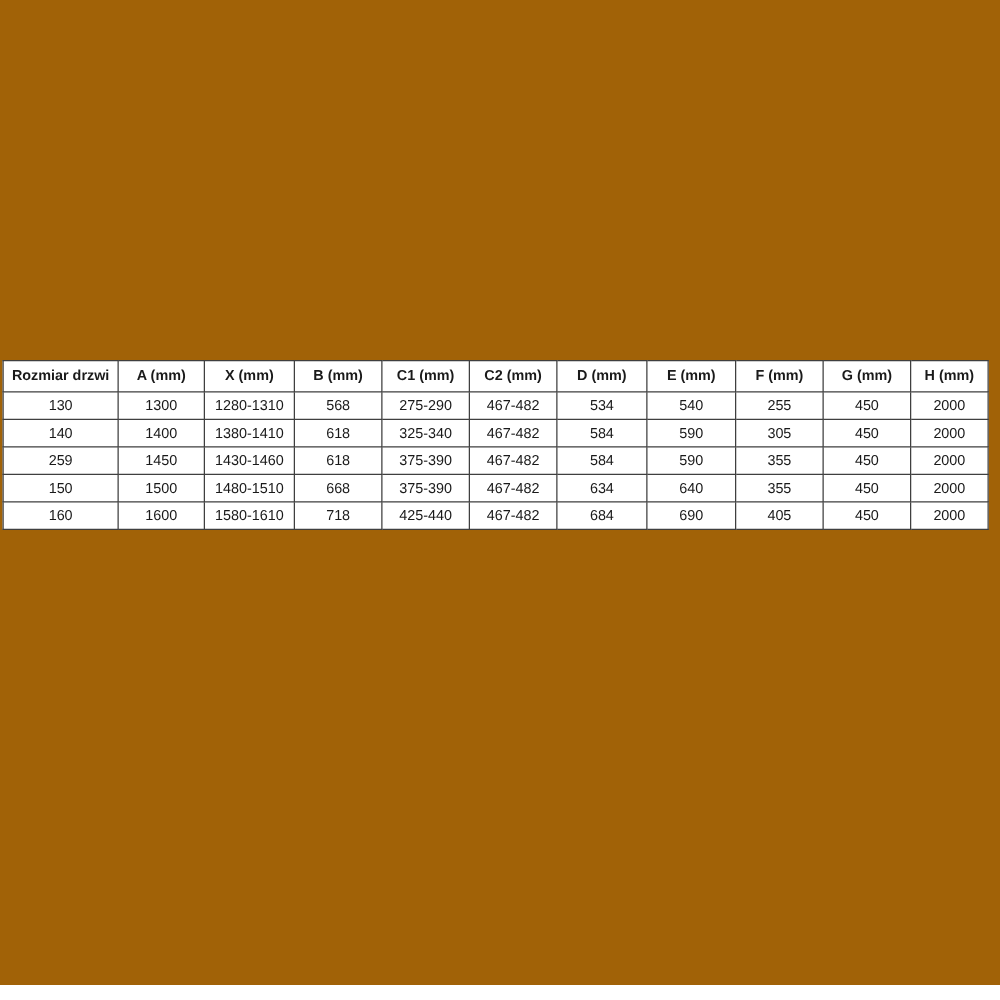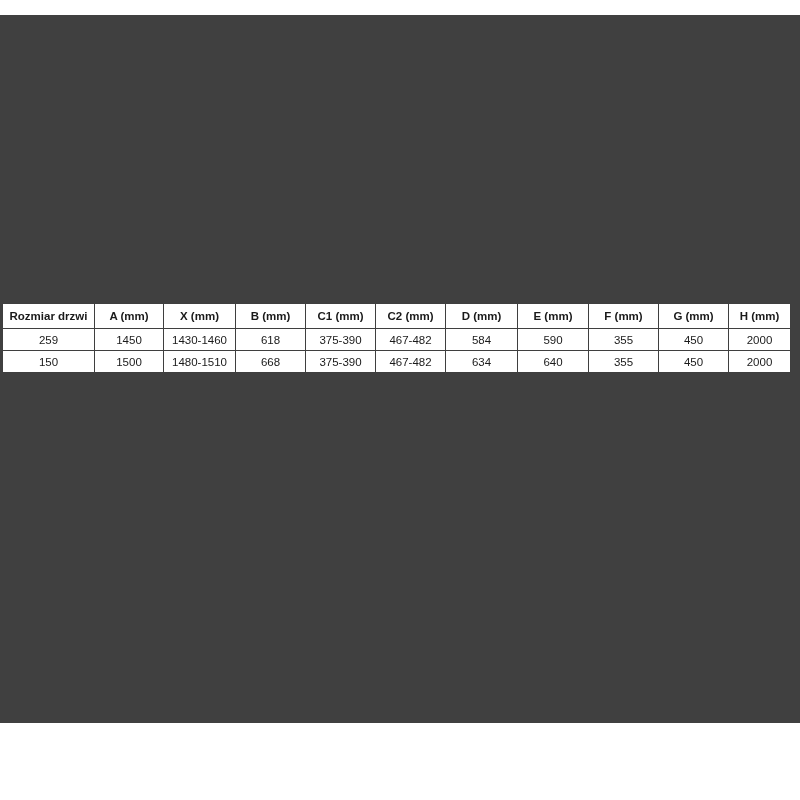--- a/index.html
+++ b/index.html
@@ -6,24 +6,23 @@
     margin: 0;
     padding: 0;
     background: #ffffff;
     width: 800px;
     height: 800px;
     font-family: "Liberation Sans", sans-serif;
   }
   .page {
     position: relative;
     width: 800px;
-    height: 708px;
-    background: #404040;
+    height: 788px;
+    background: #a16207;
     overflow: hidden;
-    margin-top: 15px;
   }
   .table-wrap {
     position: absolute;
     top: 288px;
     left: 2px;
   }
   table.spec-table {
     border-collapse: collapse;
     table-layout: fixed;
     background: #ffffff;
@@ -89,20 +88,46 @@
             <th>C2 (mm)</th>
             <th>D (mm)</th>
             <th>E (mm)</th>
             <th>F (mm)</th>
             <th>G (mm)</th>
             <th>H (mm)</th>
           </tr>
       </thead>
       <tbody>
           <tr>
+            <td>130</td>
+            <td>1300</td>
+            <td>1280-1310</td>
+            <td>568</td>
+            <td>275-290</td>
+            <td>467-482</td>
+            <td>534</td>
+            <td>540</td>
+            <td>255</td>
+            <td>450</td>
+            <td>2000</td>
+          </tr>
+          <tr>
+            <td>140</td>
+            <td>1400</td>
+            <td>1380-1410</td>
+            <td>618</td>
+            <td>325-340</td>
+            <td>467-482</td>
+            <td>584</td>
+            <td>590</td>
+            <td>305</td>
+            <td>450</td>
+            <td>2000</td>
+          </tr>
+          <tr>
             <td>259</td>
             <td>1450</td>
             <td>1430-1460</td>
             <td>618</td>
             <td>375-390</td>
             <td>467-482</td>
             <td>584</td>
             <td>590</td>
             <td>355</td>
             <td>450</td>
@@ -114,16 +139,29 @@
             <td>1480-1510</td>
             <td>668</td>
             <td>375-390</td>
             <td>467-482</td>
             <td>634</td>
             <td>640</td>
             <td>355</td>
             <td>450</td>
             <td>2000</td>
           </tr>
+          <tr>
+            <td>160</td>
+            <td>1600</td>
+            <td>1580-1610</td>
+            <td>718</td>
+            <td>425-440</td>
+            <td>467-482</td>
+            <td>684</td>
+            <td>690</td>
+            <td>405</td>
+            <td>450</td>
+            <td>2000</td>
+          </tr>
         </tbody>
     </table>
   </div>
 </div>
 
 </body></html>

